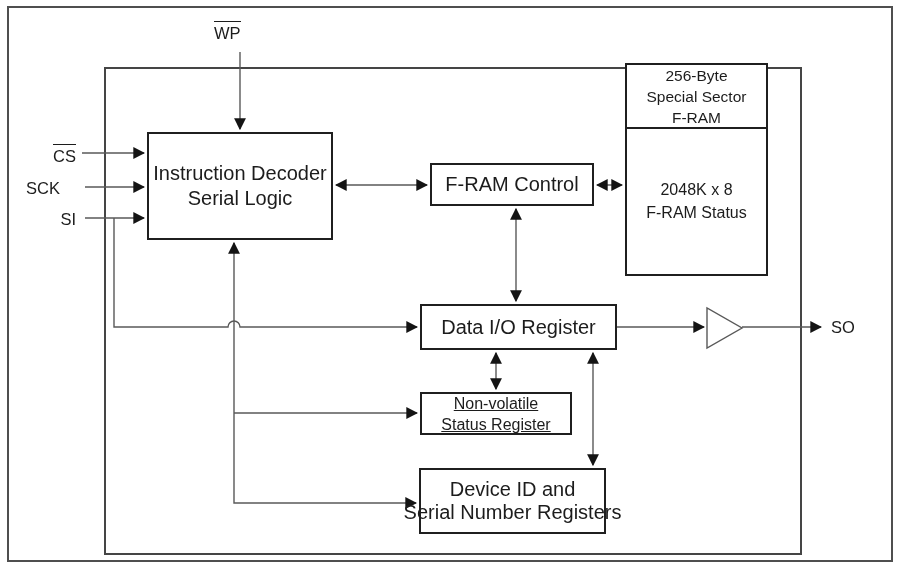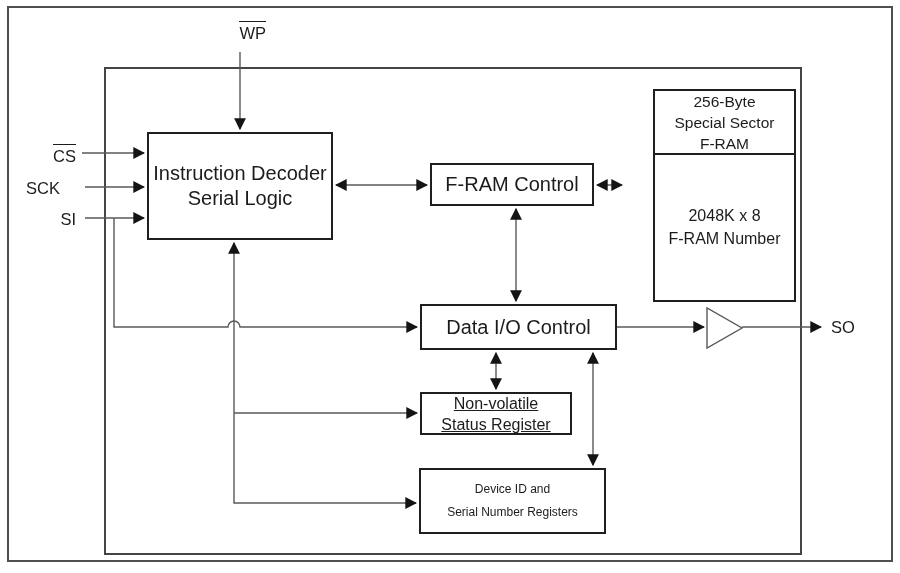--- a/index.html
+++ b/index.html
@@ -30,35 +30,35 @@
   svg.wires polygon.buffer{fill:#ffffff;stroke:var(--wire);stroke-width:1.4;}
   .block{
     position:absolute;box-sizing:border-box;background:#ffffff;
     border:2px solid var(--block-border);
     display:flex;flex-direction:column;align-items:center;justify-content:center;
     text-align:center;font-size:20px;line-height:25px;
   }
   .block span{display:block;white-space:nowrap;}
   .blk-decoder{left:147px;top:132px;width:186px;height:108px;}
   .blk-fram-control{left:430px;top:163px;width:164px;height:43px;}
-  .blk-fram{left:625px;top:89px;width:143px;height:213px;justify-content:flex-start;font-size:15.5px;line-height:21px;margin-left:28px;}
+  .blk-fram{left:625px;top:63px;width:143px;height:213px;justify-content:flex-start;font-size:15.5px;line-height:21px;}
   .fram-top{
     box-sizing:border-box;width:100%;height:64px;border-bottom:2px solid var(--block-border);
     display:flex;flex-direction:column;align-items:center;justify-content:center;
   }
   .fram-bottom{
     box-sizing:border-box;width:100%;flex:1;
     display:flex;flex-direction:column;align-items:center;justify-content:flex-start;
     padding-top:49px;font-size:16px;line-height:23px;
   }
   .blk-data-io{left:420px;top:304px;width:197px;height:46px;}
   .blk-status{left:420px;top:392px;width:152px;height:43px;font-size:16px;line-height:21px;text-decoration:underline;}
-  .blk-device-id{left:419px;top:468px;width:187px;height:66px;font-size:12px;line-height:23px;}
+  .blk-device-id{left:419px;top:468px;width:187px;height:66px;font-size:20px;line-height:23px;}
   .pin-label{
-    position:absolute;font-size:16.5px;line-height:20px;text-align:right;white-space:nowrap;
+    position:absolute;font-size:16.5px;line-height:20px;text-align:left;white-space:nowrap;
   }
   .pin-wp{left:214px;top:21px;width:52px;}
   .pin-cs{left:30px;top:144px;width:46px;text-align:right;}
   .pin-sck{left:26px;top:178px;width:50px;text-align:left;}
   .pin-si{left:30px;top:209px;width:46px;text-align:right;}
   .pin-so{left:831px;top:317px;width:40px;text-align:left;}
   .overline{
     display:inline-block;border-top:1.6px solid var(--text);padding-top:1px;
   }
 </style>
@@ -105,26 +105,26 @@
   </div>
 
   <div class="block blk-fram">
     <div class="fram-top">
       <span>256-Byte</span>
       <span>Special Sector</span>
       <span>F-RAM</span>
     </div>
     <div class="fram-bottom">
       <span>2048K x 8</span>
-      <span>F-RAM Number</span>
+      <span>F-RAM Status</span>
     </div>
   </div>
 
   <div class="block blk-data-io">
-    <span>Data I/O Control</span>
+    <span>Data I/O Register</span>
   </div>
 
   <div class="block blk-status">
     <span>Non-volatile</span>
     <span>Status Register</span>
   </div>
 
   <div class="block blk-device-id">
     <span>Device ID and</span>
     <span>Serial Number Registers</span>

